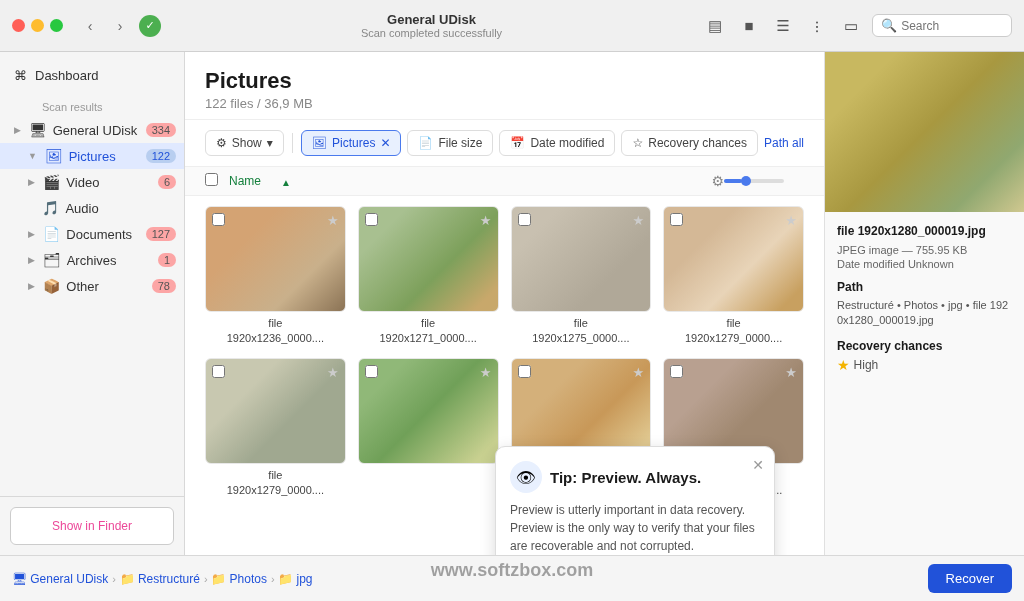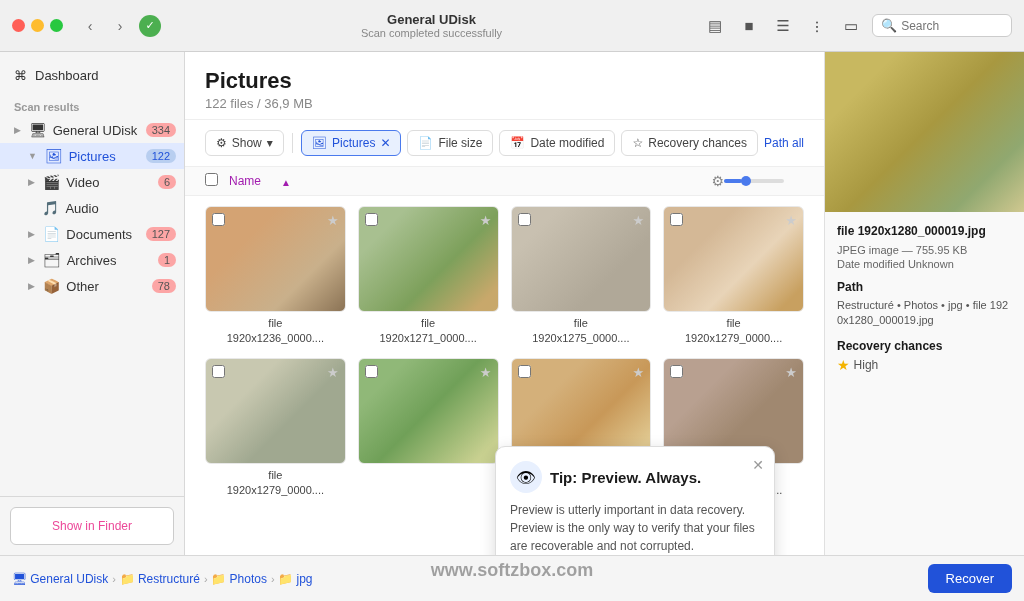--- a/index.html
+++ b/index.html
@@ -41,21 +41,21 @@
       display: flex;
       flex-direction: column;
       padding-top: 8px;
     }
     .sidebar-dashboard {
       display: flex; align-items: center; gap: 8px;
       padding: 8px 14px; cursor: pointer; color: #333; font-size: 13px;
     }
     .sidebar-section-label {
       font-size: 11px; color: #999; padding: 10px 14px 4px;
-      text-transform: none; font-weight: 700;
+      text-transform: none; font-weight: 400; margin-left: 28px;
     }
     .sidebar-item {
       display: flex; align-items: center; gap: 6px;
       padding: 5px 8px 5px 14px; cursor: pointer; color: #333;
       border-radius: 0;
       position: relative;
     }
     .sidebar-item.active { background: #e0e9ff; color: #2152d9; }
     .sidebar-item .item-label { flex: 1; font-size: 13px; }
     .sidebar-item .item-count {
@@ -91,21 +91,21 @@
     }
     .filter-btn.active { background: #e8f0fe; border-color: #4a7aed; color: #2152d9; }
     .filter-divider { height: 20px; width: 1px; background: #ddd; margin: 0 2px; }
     .reset-all { margin-left: auto; color: #2152d9; cursor: pointer; font-size: 12px; background: none; border: none; }
 
     .table-header {
       display: flex; align-items: center;
       padding: 6px 20px; border-bottom: 1px solid #eee; background: #fafafa;
     }
     .th-checkbox { width: 24px; }
-    .th-name { display: flex; align-items: flex-end; gap: 20px; font-size: 12px; color: #a21caf; font-weight: 500; flex: 1; cursor: pointer; }
+    .th-name { display: flex; align-items: flex-end; gap: 20px; font-size: 12px; color: #15803d; font-weight: 500; flex: 1; cursor: pointer; }
     .th-sort-icon { font-size: 10px; }
     .th-filter-icon { font-size: 14px; color: #888; cursor: pointer; }
     .th-slider { width: 80px; display: flex; align-items: center; }
     .slider-track { width: 60px; height: 4px; background: #ddd; border-radius: 2px; position: relative; }
     .slider-fill { height: 100%; background: #4a7aed; border-radius: 2px; width: 30%; }
     .slider-thumb { width: 10px; height: 10px; background: #4a7aed; border-radius: 50%; position: absolute; top: -3px; left: 28%; }
 
     
     .grid-scroll-area { flex: 1; overflow-y: auto; padding: 10px 20px; position: relative; }
     .grid-container { display: grid; grid-template-columns: repeat(4, 1fr); gap: 12px; }

